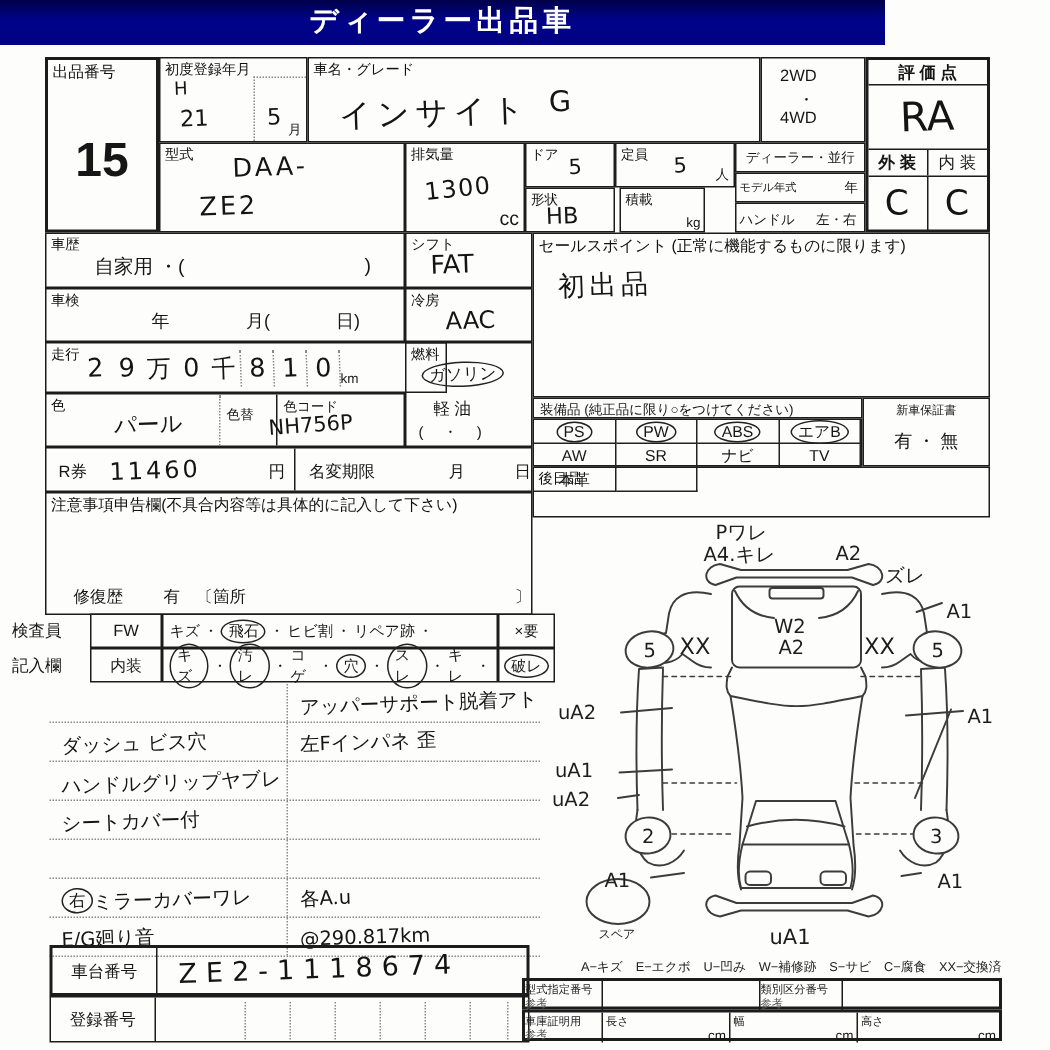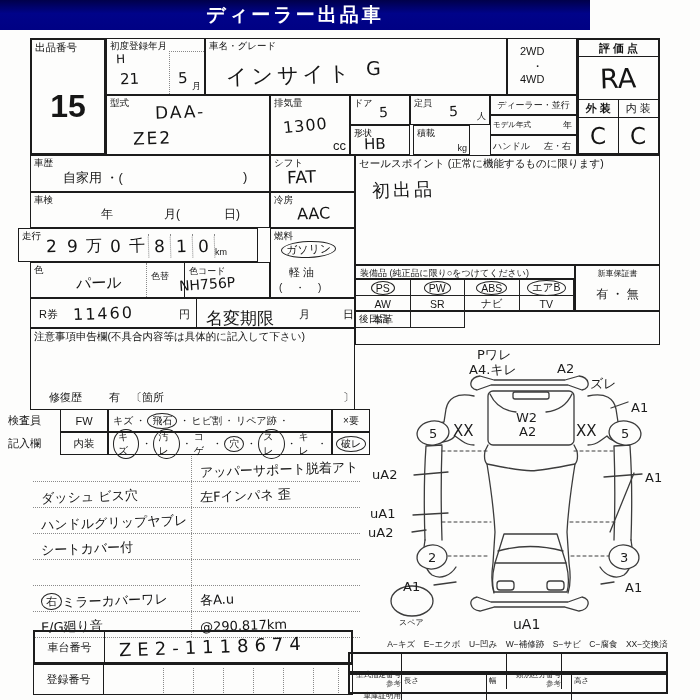--- a/index.html
+++ b/index.html
@@ -23,21 +23,21 @@
   .nrow{height:25px;border-bottom:1px dotted #8a8a8a;display:flex}
   .nl{width:159px;border-right:1px dotted #8a8a8a;padding:5px 0 0 8px;box-sizing:border-box}
   .nr{flex:1;padding:4px 0 0 8px}
   .nl span,.nr span{font-size:13px}
   .vdot{position:absolute;border-left:1px dotted #8a8a8a}
   .dash{stroke-dasharray:3 3;stroke-width:1}
   svg text{font-family:"DejaVu Sans",sans-serif;fill:#1d1d1d}
   .tbl{position:absolute;display:grid;border:2px solid #1c1c1c;box-sizing:border-box}
   .tc{border-right:1.5px solid #1c1c1c;position:relative;box-sizing:border-box}
   .tc:last-child{border-right:none}
-  .reflbl{font-size:7.5px;text-align:right;line-height:1.25;padding-top:16px;color:#222}
+  .reflbl{font-size:7.5px;text-align:left;line-height:1.25;padding-top:1px;color:#222}
   .cm{position:absolute;right:2px;bottom:0;font-size:9px}
 </style>
 </head>
 <body>
 
 <div class="titlebar">ディーラー出品車</div>
 
 <div class="c thick" style="left:30px;top:38px;width:76px;height:117px">
   <div class="lbl" style="font-size:10.5px">出品番号</div>
   <div class="p" style="left:0;top:48px;width:100%;text-align:center;font-size:32px;font-weight:bold">15</div>
@@ -128,21 +128,21 @@
   <div class="lbl">車歴</div>
   <span class="p" style="left:32px;top:13px;font-size:13px">自家用 ・(</span>
   <span class="p" style="left:212px;top:13px;font-size:13px">)</span>
 </div>
 <div class="c" style="left:30px;top:192px;width:240px;height:36px">
   <div class="lbl">車検</div>
   <span class="p" style="left:70px;top:13px;font-size:12px">年</span>
   <span class="p" style="left:133px;top:13px;font-size:12px">月(</span>
   <span class="p" style="left:193px;top:13px;font-size:12px">日)</span>
 </div>
-<div class="c" style="left:18px;top:228px;width:240px;height:34px">
+<div class="c" style="left:30px;top:228px;width:268px;height:34px">
   <div class="lbl">走行</div>
   <div class="p" style="left:22px;top:5px;height:24px;display:flex">
     <span class="hw ctr" style="width:21px;font-size:17px">2</span>
     <span class="hw ctr" style="width:21px;font-size:17px">9</span>
     <span class="hw ctr" style="width:22px;font-size:16px">万</span>
     <span class="hw ctr" style="width:21px;font-size:17px">0</span>
     <span class="hw ctr" style="width:22px;font-size:16px;border-right:1px dotted #888">千</span>
     <span class="hw ctr" style="width:21px;font-size:17px;border-right:1px dotted #888">8</span>
     <span class="hw ctr" style="width:21px;font-size:17px;border-right:1px dotted #888">1</span>
     <span class="hw ctr" style="width:21px;font-size:17px;border-right:1px dotted #888">0</span>
@@ -172,21 +172,21 @@
   <span class="hw p circled" style="left:10px;top:12px;font-size:11px">ガソリン</span>
   <span class="p" style="left:18px;top:36px;font-size:11px">軽 油</span>
   <span class="p" style="left:8px;top:52px;font-size:10px">(　 ・ 　)</span>
 </div>
 
 <div class="c" style="left:30px;top:298px;width:325px;height:30px">
   <span class="p" style="left:8px;top:8px;font-size:11px">R券</span>
   <span class="hw p" style="left:42px;top:5px;font-size:16px;letter-spacing:2px">11460</span>
   <span class="p" style="left:148px;top:8px;font-size:11px">円</span>
   <div class="p" style="left:165px;top:0;height:100%;border-left:1.5px solid #1c1c1c"></div>
-  <span class="p" style="left:175px;top:8px;font-size:17px">名変期限</span>
+  <span class="p" style="left:175px;top:8px;font-size:11px">名変期限</span>
   <span class="p" style="left:268px;top:8px;font-size:11px">月</span>
   <span class="p" style="left:312px;top:8px;font-size:11px">日</span>
 </div>
 
 <div class="c" style="left:30px;top:328px;width:325px;height:82px">
   <div class="lbl" style="font-size:10.5px">注意事項申告欄(不具合内容等は具体的に記入して下さい)</div>
   <span class="p" style="left:18px;bottom:4px;font-size:11px">修復歴</span>
   <span class="p" style="left:78px;bottom:4px;font-size:11px">有</span>
   <span class="p" style="left:100px;bottom:4px;font-size:11px">〔箇所</span>
   <span class="p" style="left:312px;bottom:4px;font-size:11px">〕</span>

